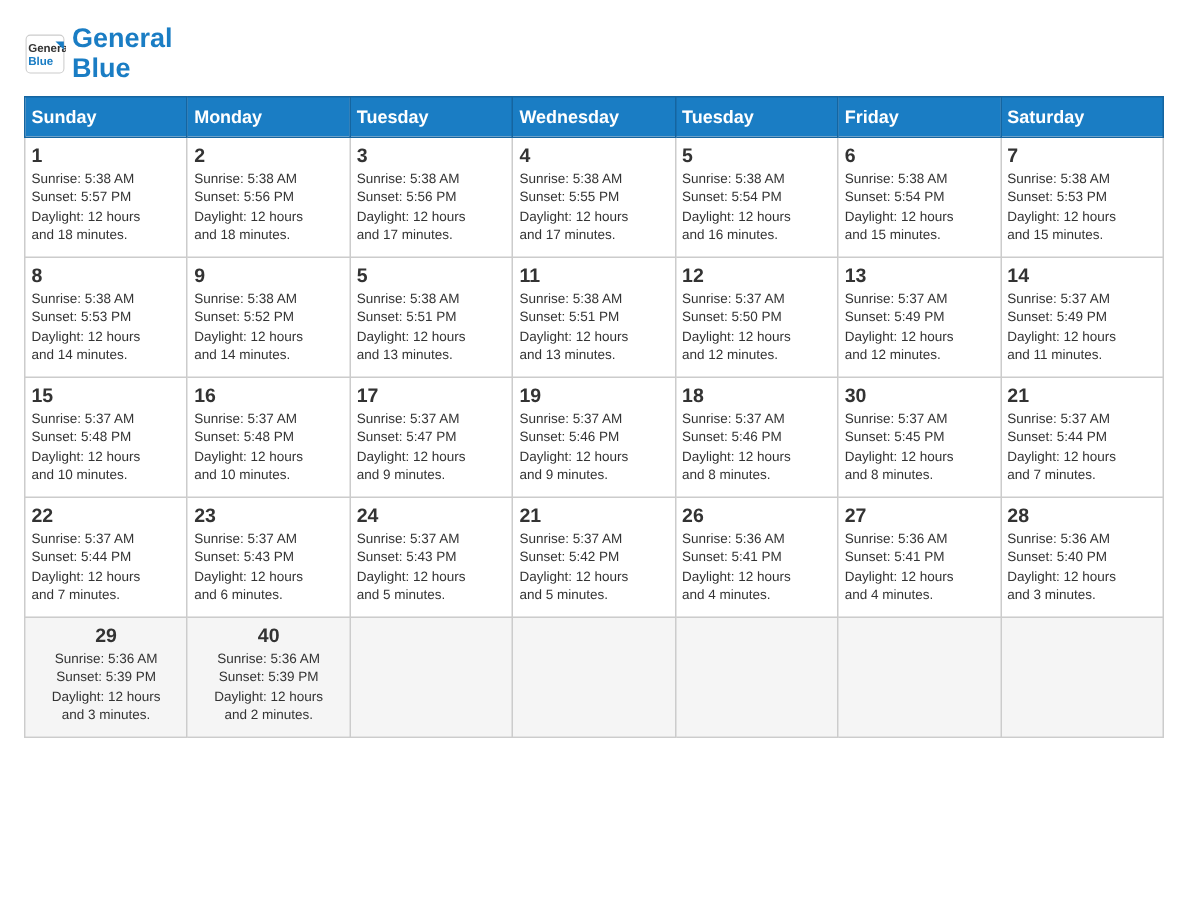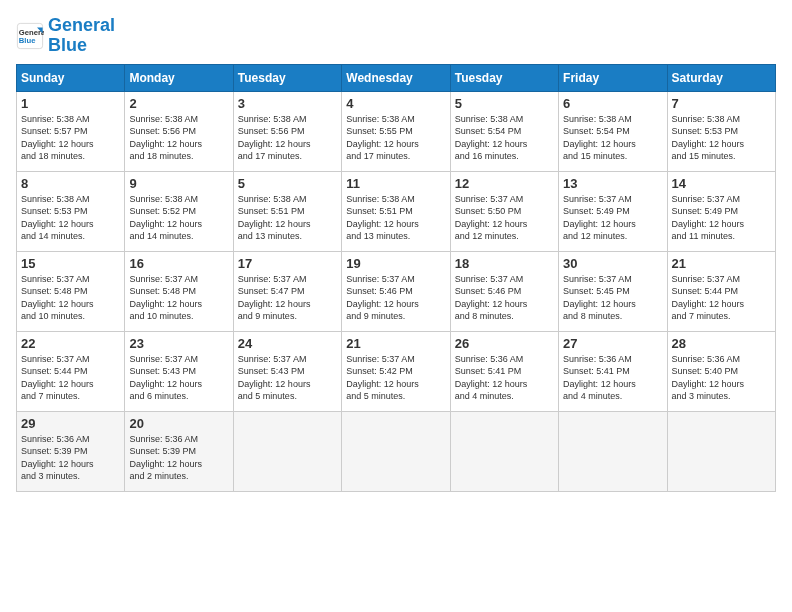--- a/index.html
+++ b/index.html
@@ -62,20 +62,21 @@
     tbody tr td {
       border: 1px solid #ccc;
       vertical-align: top;
       padding: 4px;
       width: calc(100% / 7);
       height: 80px;
       background: #fff;
     }
     tbody tr:last-child td {
       background: #f5f5f5;
+      text-align: center;
     }
     .day-num {
       font-size: 13px;
       font-weight: bold;
       color: #333;
       display: block;
       margin-bottom: 2px;
     }
     .day-info {
       font-size: 9px;
@@ -328,21 +329,21 @@
       </tr>
       <tr>
         <td>
           <span class="day-num">29</span>
           <div class="day-info" style="white-space: pre-line;">Sunrise: 5:36 AM
 Sunset: 5:39 PM
 Daylight: 12 hours
 and 3 minutes.</div>
         </td>
         <td>
-          <span class="day-num">20</span>
+          <span class="day-num">40</span>
           <div class="day-info" style="white-space: pre-line;">Sunrise: 5:36 AM
 Sunset: 5:39 PM
 Daylight: 12 hours
 and 2 minutes.</div>
         </td>
         <td class="empty-cell"></td>
         <td class="empty-cell"></td>
         <td class="empty-cell"></td>
         <td class="empty-cell"></td>
         <td class="empty-cell"></td>

